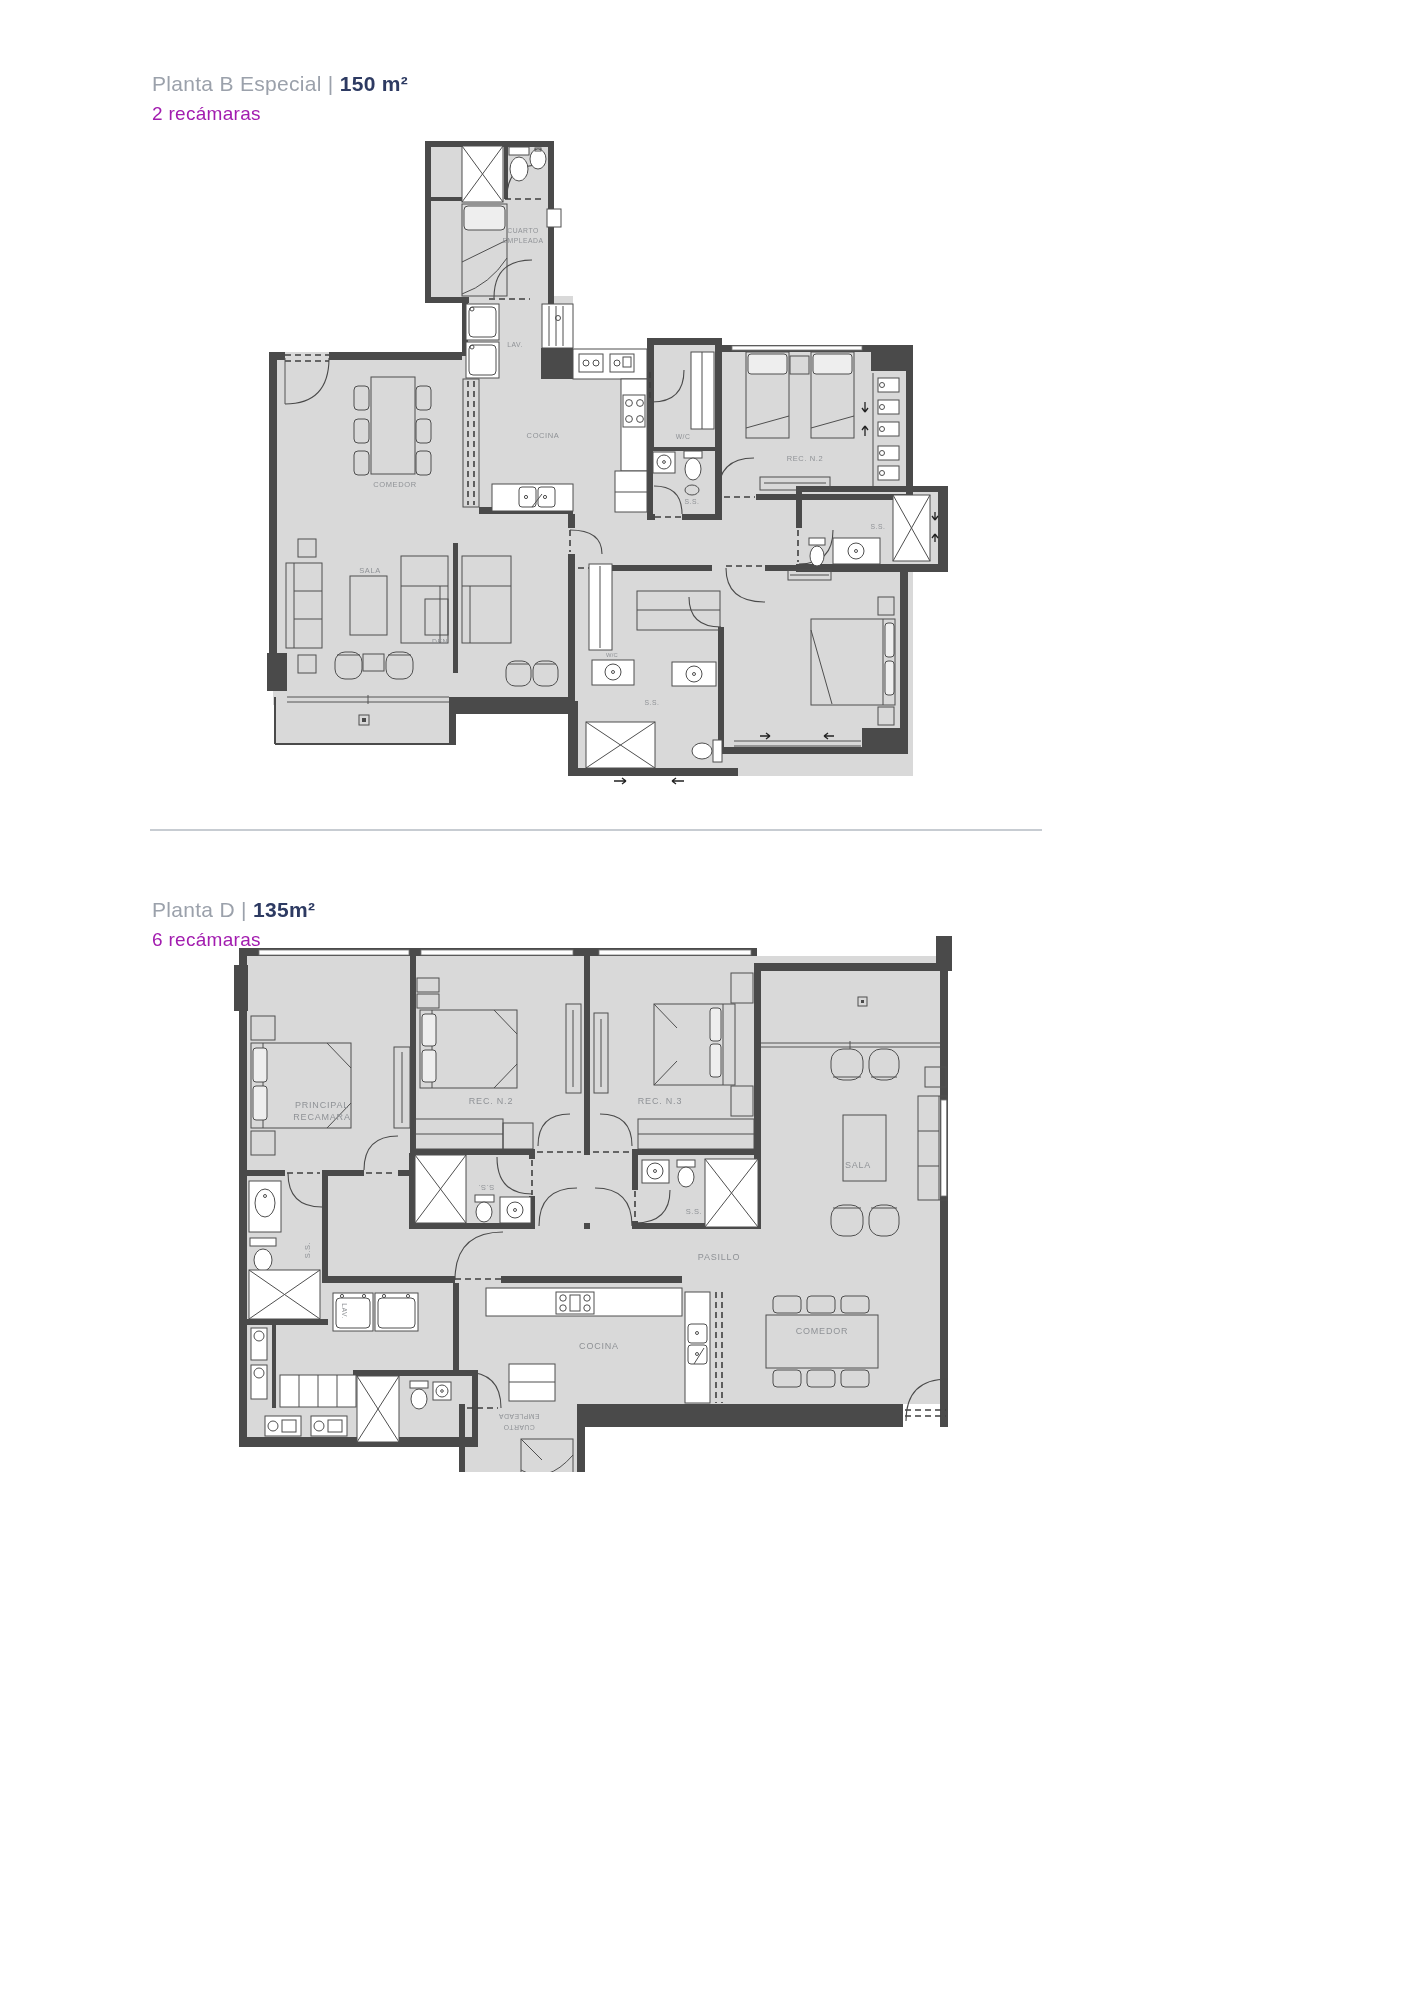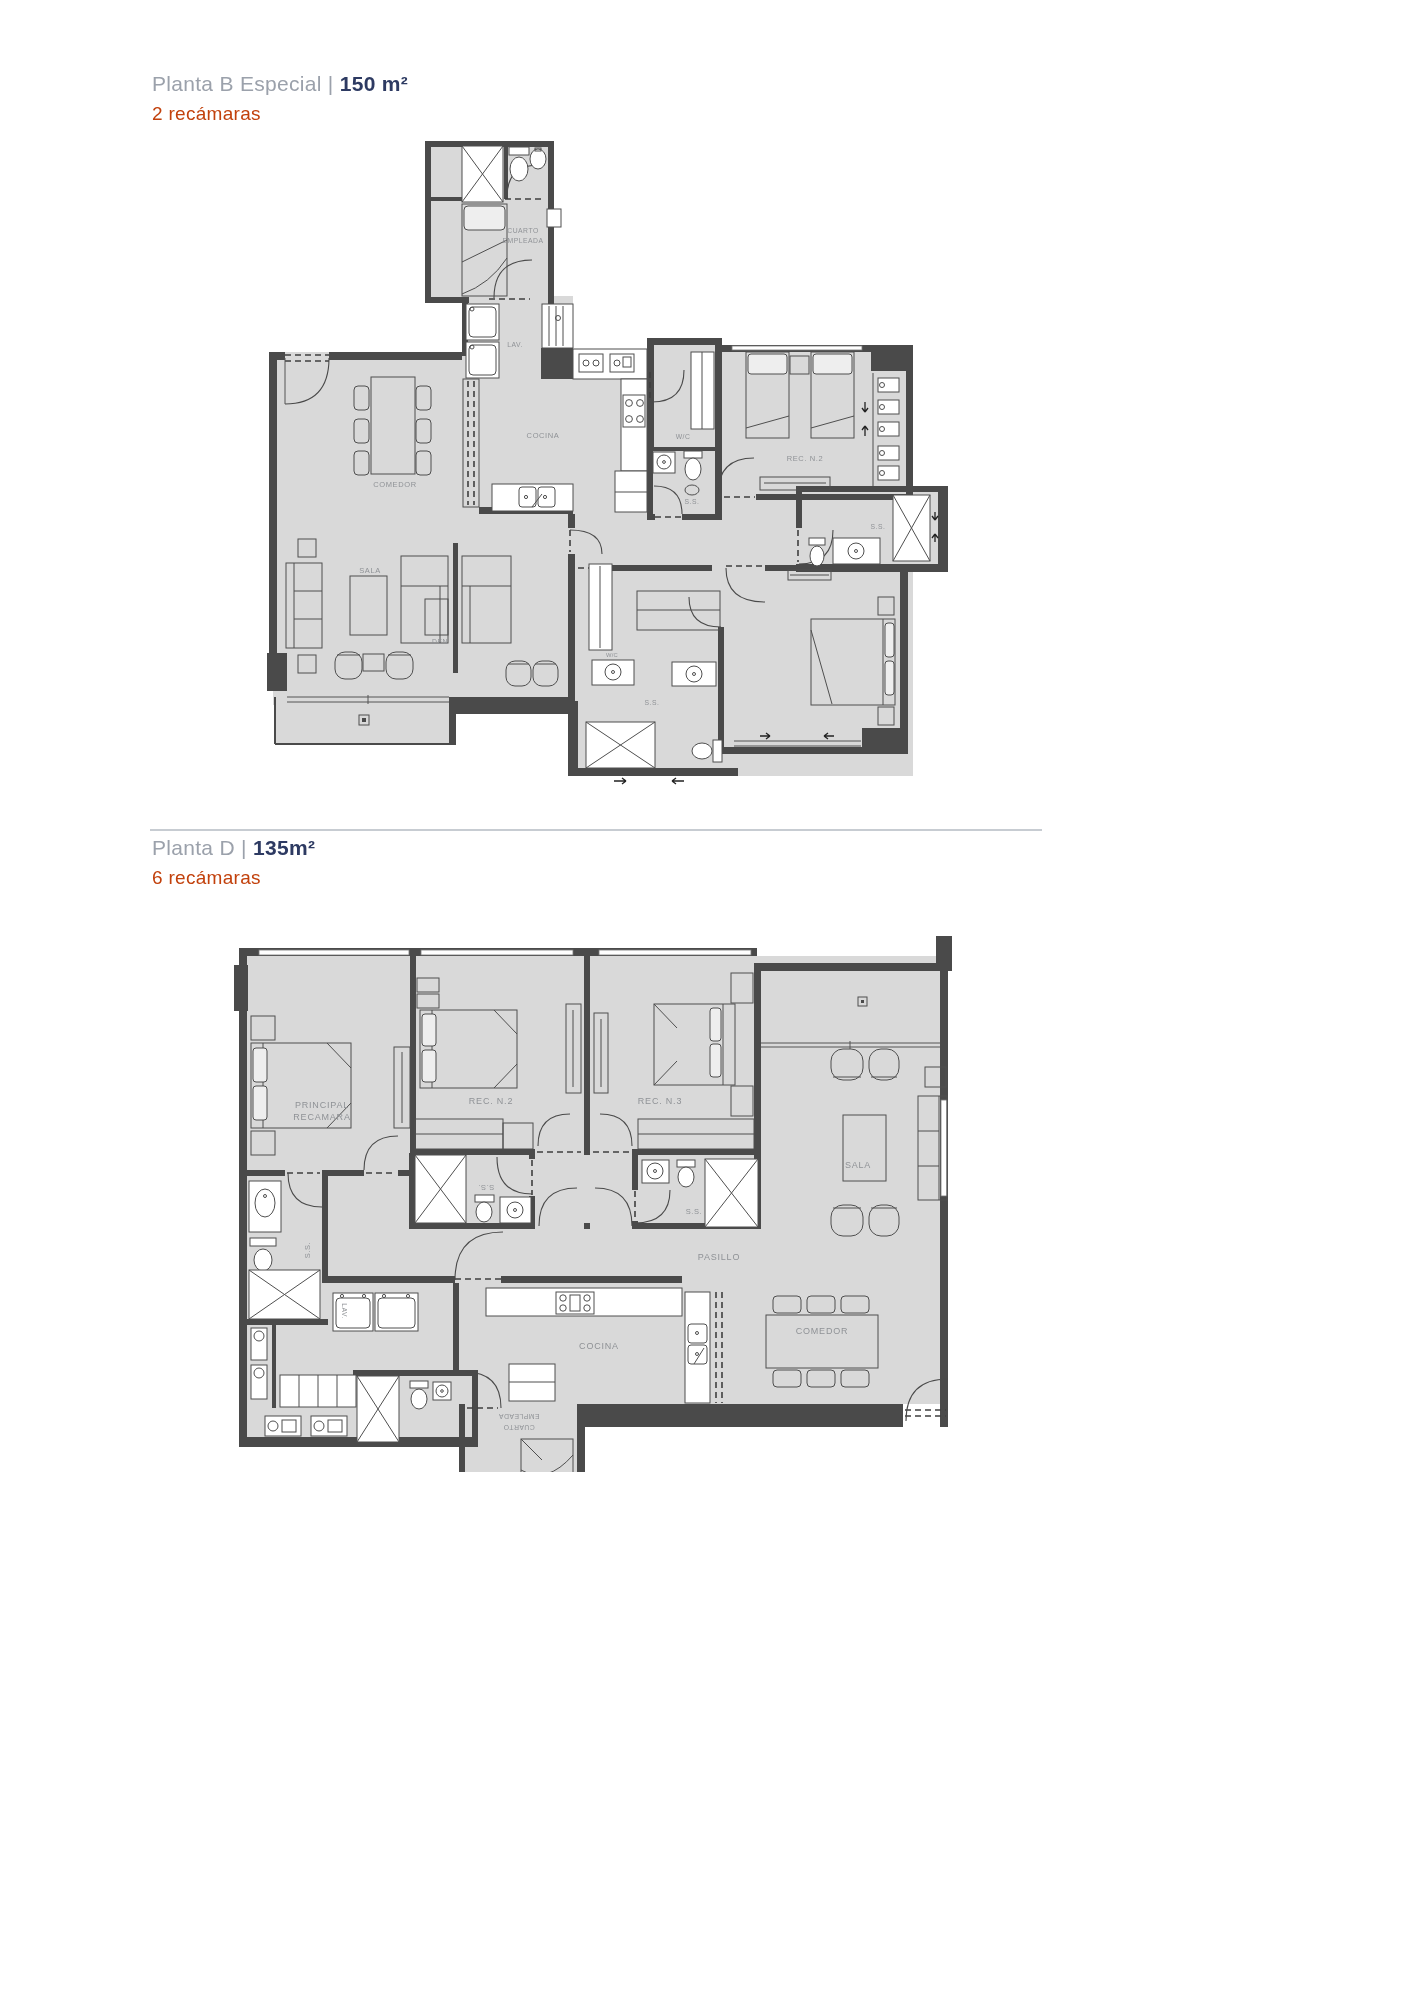--- a/index.html
+++ b/index.html
@@ -1,22 +1,22 @@
 <!DOCTYPE html>
 <html><head>
 <meta charset="utf-8">
 <style>
   html,body{margin:0;padding:0;background:#ffffff;}
   .page{position:relative;width:1414px;height:1472px;background:#ffffff;overflow:hidden;
         font-family:"Liberation Sans",sans-serif;margin-left:42px;}
   .hdr{position:absolute;left:110px;}
   .hdr .line1{font-size:21px;letter-spacing:.3px;color:#9ba1ab;}
   .hdr .area{color:#2d3a62;font-weight:600;}
-  .hdr .line2{font-size:19px;letter-spacing:.3px;color:#c2410c;margin-top:7px;}
-  #hdr1{top:72px;} #hdr2{top:836px;}
+  .hdr .line2{font-size:19px;letter-spacing:.3px;color:#a21caf;margin-top:7px;}
+  #hdr1{top:72px;} #hdr2{top:898px;}
   .divider{position:absolute;left:108px;top:829px;width:892px;height:2px;background:#c7ccd2;}
   svg{position:absolute;left:0;top:0;}
   .fl{fill:#d9d9d9;}
   .w{fill:#4a4a4a;}
   .s0{fill:none;stroke:#4f4f4f;stroke-width:1;}
   .s1{fill:#ffffff;stroke:#4f4f4f;stroke-width:1;}
   .s2{fill:#eeeeee;stroke:#4f4f4f;stroke-width:1;}
   .door{fill:none;stroke:#4a4a4a;stroke-width:1.1;}
   .dash{fill:none;stroke:#3f3f3f;stroke-width:1.6;stroke-dasharray:6 4;}
   .win{fill:#ffffff;stroke:#777;stroke-width:.8;}

